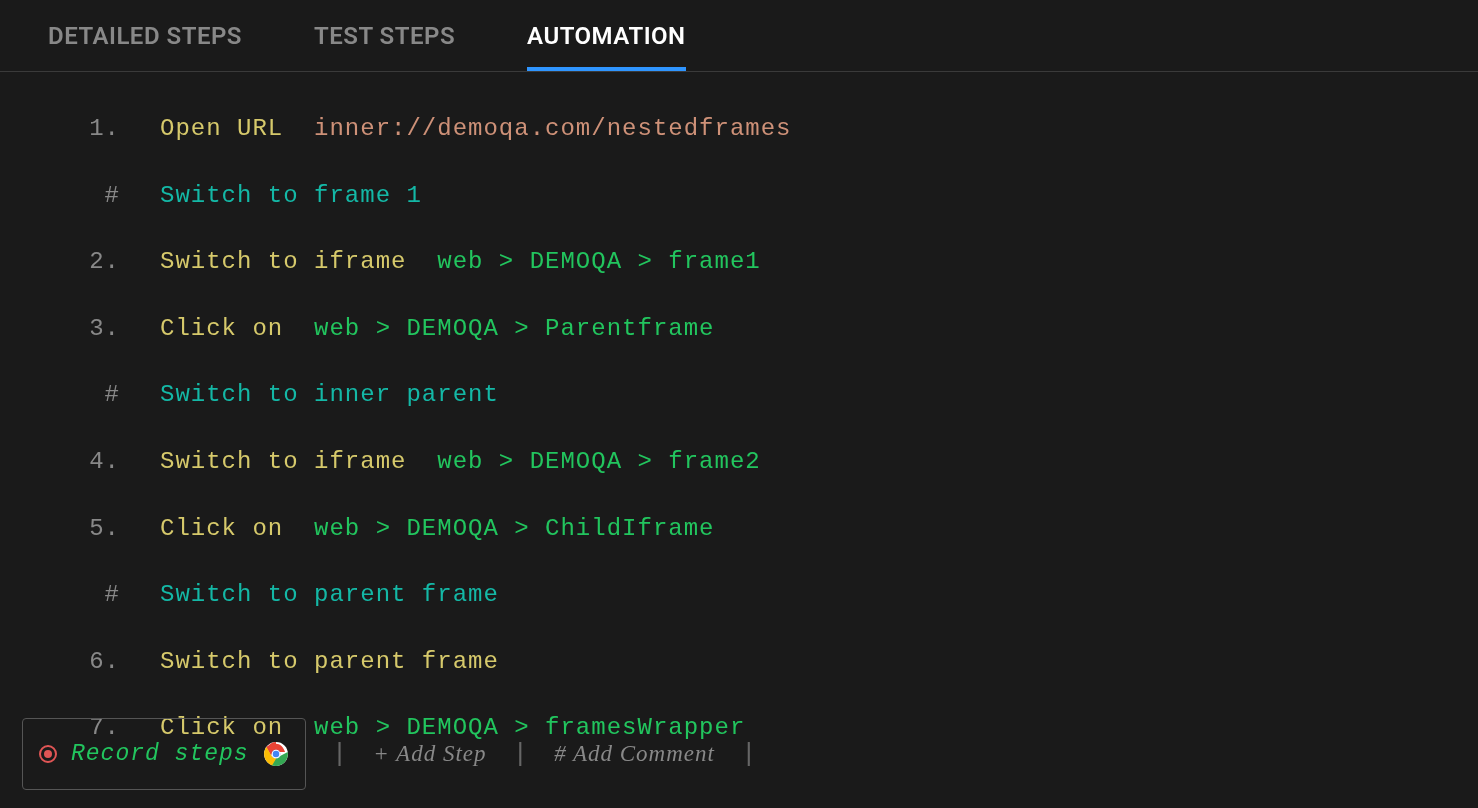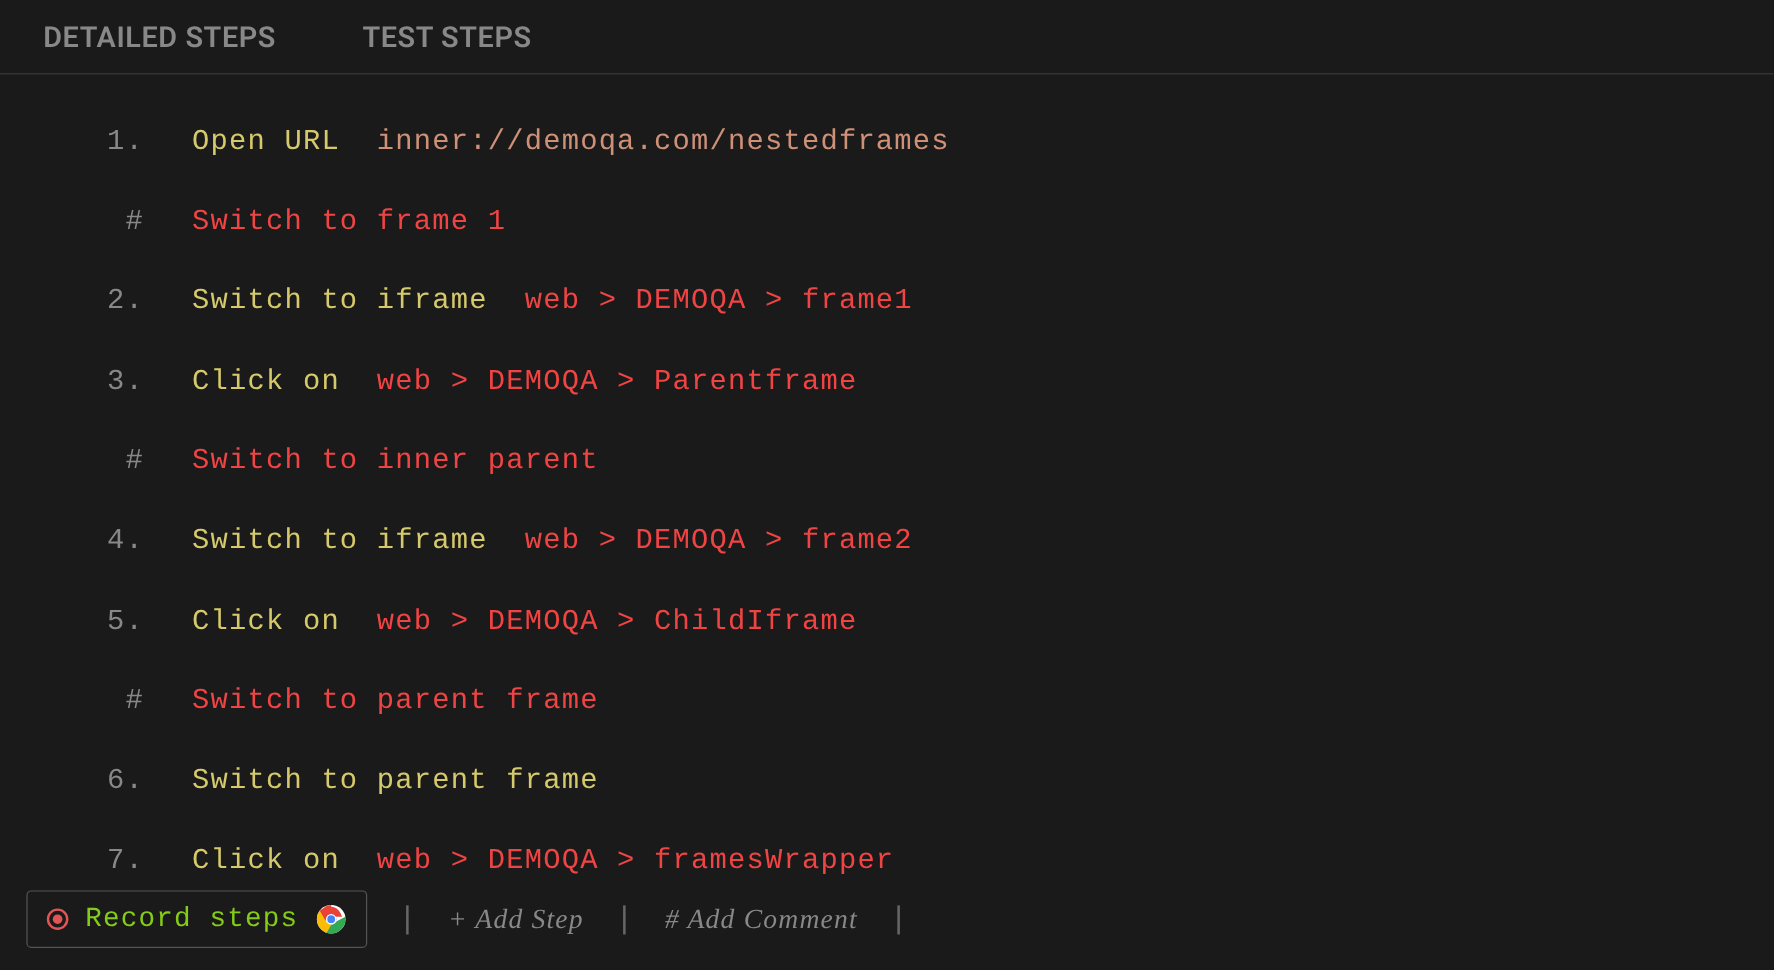--- a/index.html
+++ b/index.html
@@ -7,22 +7,22 @@
     background: #1a1a1a;
     color: #e0e0e0;
     font-family: "Consolas", "Monaco", "Courier New", monospace;
     width: 1478px;
     height: 808px;
     overflow: hidden;
   }
   .tabs {
     display: flex;
     border-bottom: 1px solid #3a3a3a;
-    padding: 0;
-    height: 62px;
+    padding: 12px;
+    height: 72px;
     align-items: center;
   }
   .tab {
     font-family: -apple-system, "Segoe UI", Roboto, sans-serif;
     font-size: 24px;
     font-weight: 600;
     letter-spacing: 0.5px;
     color: #888;
     padding: 0 36px;
     height: 70px;
@@ -58,43 +58,44 @@
     width: 140px;
     text-align: right;
     padding-right: 40px;
     color: #888;
     flex-shrink: 0;
     letter-spacing: 1px;
   }
   .content { flex: 1; letter-spacing: 1px; }
   .tok-action { color: #d6c96b; }
   .tok-url { color: #ce9178; }
-  .tok-comment { color: #ef4444; margin-top: 20px; }
-  .tok-ref { color: #ef4444; }
+  .tok-comment { color: #14b8a6; margin-top: 20px; }
+  .tok-ref { color: #22c55e; }
   .footer {
     position: absolute;
     bottom: 18px;
     left: 22px;
     right: 22px;
     display: flex;
     align-items: center;
     gap: 0;
     font-size: 23px;
     font-family: "Consolas", "Monaco", "Courier New", monospace;
   }
   .record-btn {
     display: flex;
     align-items: center;
     gap: 14px;
     border: 1px solid #555;
     border-radius: 4px;
-    padding: 10px 16px;
-    color: #84cc16;
+    padding: 22px 16px;
+    color: #22c55e;
     cursor: pointer;
     letter-spacing: 1px;
+    font-style: italic;
   }
   .record-icon {
     width: 18px; height: 18px;
     border: 2px solid #e05555;
     border-radius: 50%;
     display: flex; align-items: center; justify-content: center;
   }
   .record-icon::after {
     content: "";
     width: 8px; height: 8px;
@@ -118,20 +119,21 @@
     font-family: Liberation Serif, serif;
   }
   .footer-action .sym { font-style: italic; }
 </style>
 </head>
 <body>
 
 <div class="tabs" id="tabs">
     <div class="tab">DETAILED STEPS</div>
     <div class="tab">TEST STEPS</div>
+    <div class="tab active">AUTOMATION</div>
   </div>
 
 <div class="editor" id="editor">
     <div class="line"><div class="gutter">1.</div><div class="content"><span class="tok-action">Open URL</span><span>  </span><span class="tok-url">inner://demoqa.com/nestedframes</span></div></div>
     <div class="line"><div class="gutter">#</div><div class="content"><span class="tok-comment">Switch to frame 1</span></div></div>
     <div class="line"><div class="gutter">2.</div><div class="content"><span class="tok-action">Switch to iframe</span><span>  </span><span class="tok-ref">web &gt; DEMOQA &gt; frame1</span></div></div>
     <div class="line"><div class="gutter">3.</div><div class="content"><span class="tok-action">Click on</span><span>  </span><span class="tok-ref">web &gt; DEMOQA &gt; Parentframe</span></div></div>
     <div class="line"><div class="gutter">#</div><div class="content"><span class="tok-comment">Switch to inner parent</span></div></div>
     <div class="line"><div class="gutter">4.</div><div class="content"><span class="tok-action">Switch to iframe</span><span>  </span><span class="tok-ref">web &gt; DEMOQA &gt; frame2</span></div></div>
     <div class="line"><div class="gutter">5.</div><div class="content"><span class="tok-action">Click on</span><span>  </span><span class="tok-ref">web &gt; DEMOQA &gt; ChildIframe</span></div></div>

